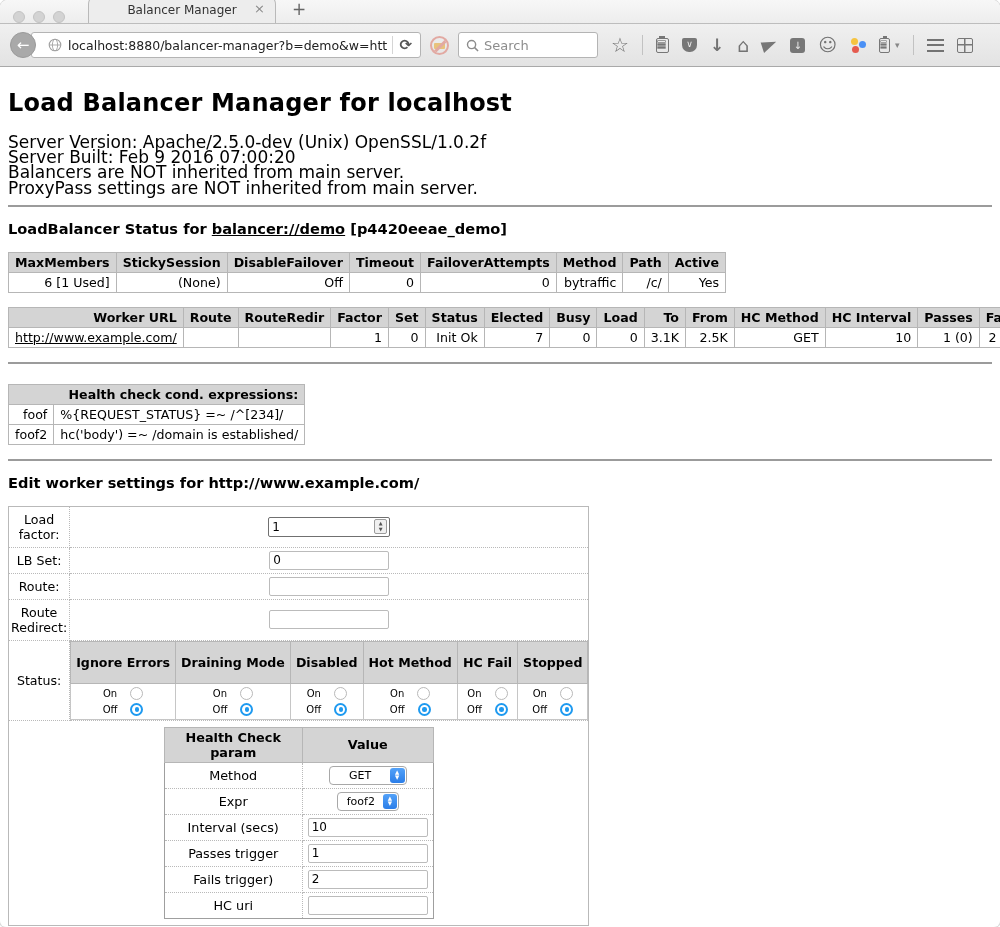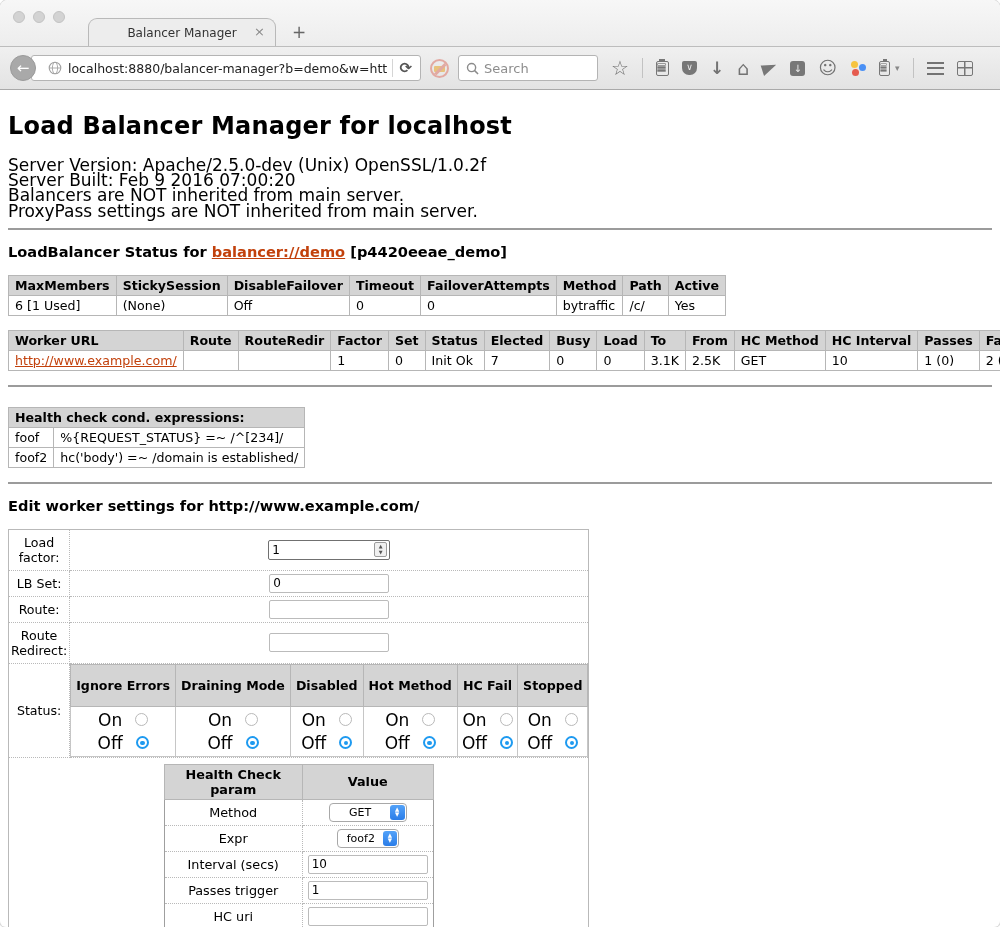--- a/index.html
+++ b/index.html
@@ -2,21 +2,21 @@
 <html><head>
 <meta charset="utf-8">
 <style>
   * { margin:0; padding:0; box-sizing:border-box; }
   html,body { background:#ffffff; }
   body { font-family:"DejaVu Sans","Liberation Sans",sans-serif; width:1000px; }
   .window { width:1000px; height:927px; border-radius:8px 8px 6px 6px; overflow:hidden;
             box-shadow:0 0 0 1px rgba(0,0,0,.15); background:#fff; }
 
   
-  .tabbar { height:47px; background:linear-gradient(#f7f7f7,#ededed); display:flex; align-items:flex-end;
+  .tabbar { height:24px; background:linear-gradient(#f7f7f7,#ededed); display:flex; align-items:flex-end;
             position:relative; border-bottom:1px solid #bdbdbd; }
   .lights { position:absolute; left:13px; top:11px; display:flex; gap:8px; }
   .light { width:12px; height:12px; border-radius:50%; background:#d3d3d3; border:1px solid #c3c3c3; }
   .tab { width:188px; height:28px; margin-left:88px; background:#ededed; border:1px solid #b9b9b9; border-bottom:none;
          border-radius:9px 9px 0 0; display:flex; align-items:center; justify-content:center; gap:8px;
          font-size:12px; color:#333; position:relative; }
   .tab-close { color:#8a8a8a; font-size:13px; position:absolute; right:10px; top:5px; cursor:default; }
   .newtab { font-size:17px; color:#666; margin:0 0 4px 16px; }
 
   .navbar { height:43px; background:linear-gradient(#f0f0f0,#e3e3e3); border-bottom:1px solid #a9a9a9;
@@ -67,47 +67,47 @@
   .tiles { width:16px; height:15px; border:1.5px solid #777; border-radius:2px;
            background:linear-gradient(#777,#777) 50% 0/1.5px 100% no-repeat,
                       linear-gradient(#777,#777) 0 50%/100% 1.5px no-repeat; }
 
   
   .content { padding:8px 8px 0 8px; font-size:13px; color:#000; }
   h1.pg { font-size:24px; font-weight:bold; margin:14px 0 18px 0; letter-spacing:.2px; }
   .srvinfo div { line-height:15.2px; font-size:17px; }
   hr.rule { border:none; height:2px; background:#9b9b9b; margin:9px 0; }
   h3.sec { font-size:14.6px; font-weight:bold; margin:13px 0 15px 0; }
-  a.lnk { color:#c2410c; }
+  a.lnk { color:#000000; }
   h3.sec a { font-weight:bold; }
 
   table.tbl { border-collapse:collapse; border:1px solid #8f8f8f; margin-bottom:14px; }
   table.tbl th { background:#d4d4d4; font-weight:bold; }
-  table.tbl th, table.tbl td { border:1px solid #b6b6b6; padding:2px 6px; text-align:left; font-size:12.6px;
+  table.tbl th, table.tbl td { border:1px solid #b6b6b6; padding:2px 6px; text-align:right; font-size:12.6px;
                                white-space:nowrap; }
   table.tbl td.l { text-align:left; }
 
   
   table.form { border-collapse:collapse; border:1px solid #b9b9b9; width:565px; margin-top:10px; }
   table.form > tbody > tr > td { border:1px dotted #b9b9b9; font-size:12.6px; }
   td.flabel { width:102px; text-align:center; padding:5px 2px; }
   td.fval { text-align:center; padding:3px 0; }
   input.txt { width:120px; height:19px; border:1px solid #bbb; border-radius:2px; font-size:12px;
               font-family:inherit; padding:0 3px; background:#fff; color:#000; }
   .numwrap { display:inline-flex; align-items:center; border:1px solid #707070; border-radius:2px; background:#fff;
              width:122px; height:20px; padding:0 2px 0 3px; justify-content:space-between; }
   .numwrap input { border:none; width:90px; font-size:12px; font-family:inherit; outline:none; }
   .stepper { width:13px; height:15px; border:1px solid #9b9b9b; border-radius:2px; background:#f0f0f0;
              display:flex; flex-direction:column; align-items:center; justify-content:center; font-size:5px; color:#555; line-height:1.1; }
 
   table.status { border-collapse:collapse; width:100%; }
   table.status th { background:#d4d4d4; border:1px solid #b6b6b6; font-size:12.6px; padding:13px 5px; white-space:nowrap; }
   table.status td { border:1px solid #c6c6c6; padding:3px 4px; }
   .radios { display:flex; flex-direction:column; gap:3px; align-items:center; }
-  .rrow { display:flex; align-items:center; gap:13px; font-size:17px; }
+  .rrow { display:flex; align-items:center; gap:13px; font-size:10px; }
   .radio { width:13px; height:13px; border-radius:50%; background:#fff; border:1px solid #b9b9b9; position:relative; }
   .radio.sel { border:2px solid #1e9af0; }
   .radio.sel::after { content:""; position:absolute; left:2.5px; top:2.5px; width:4.5px; height:4.5px;
                       border-radius:50%; background:#1e9af0; }
 
   table.hc { border-collapse:collapse; border:1px solid #9f9f9f; margin:4px auto; }
   table.hc th { background:#d4d4d4; border:1px solid #b6b6b6; font-size:12.8px; padding:2px 10px; }
   table.hc td { border:1px dotted #b9b9b9; font-size:12.8px; padding:3px 5px; text-align:center; }
   table.hc td.pname { width:138px; }
   table.hc td.pval { width:128px; text-align:left; }
@@ -424,20 +424,24 @@
             </tr>
             <tr>
               <td class="pname">Interval (secs)</td>
               <td class="pval"><input class="txt" type="text" value="10" style=""></td>
             </tr>
             <tr>
               <td class="pname">Passes trigger</td>
               <td class="pval"><input class="txt" type="text" value="1" style=""></td>
             </tr>
             <tr>
+              <td class="pname">Fails trigger)</td>
+              <td class="pval"><input class="txt" type="text" value="2" style=""></td>
+            </tr>
+            <tr>
               <td class="pname">HC uri</td>
               <td class="pval"><input class="txt" type="text" value="" style=""></td>
             </tr>
           </tbody>
               </table>
         </td>
       </tr>
 
     </tbody>
       </table>

